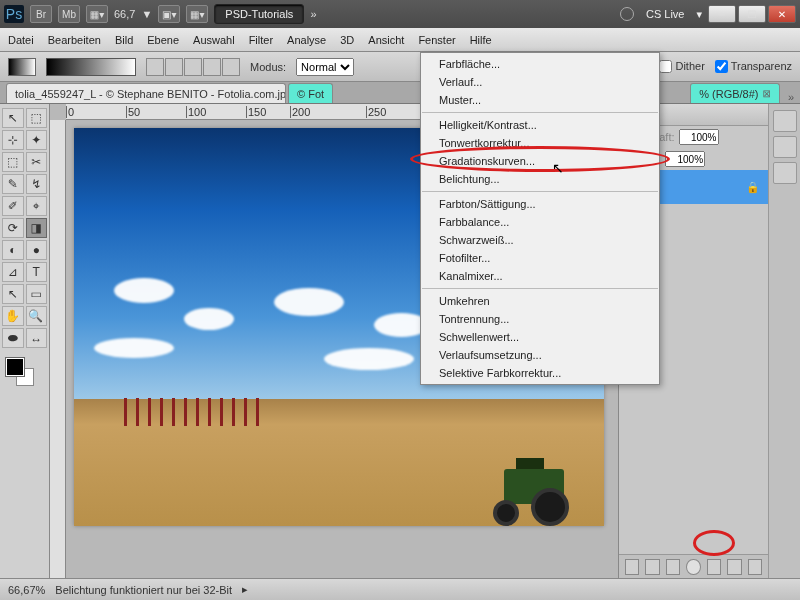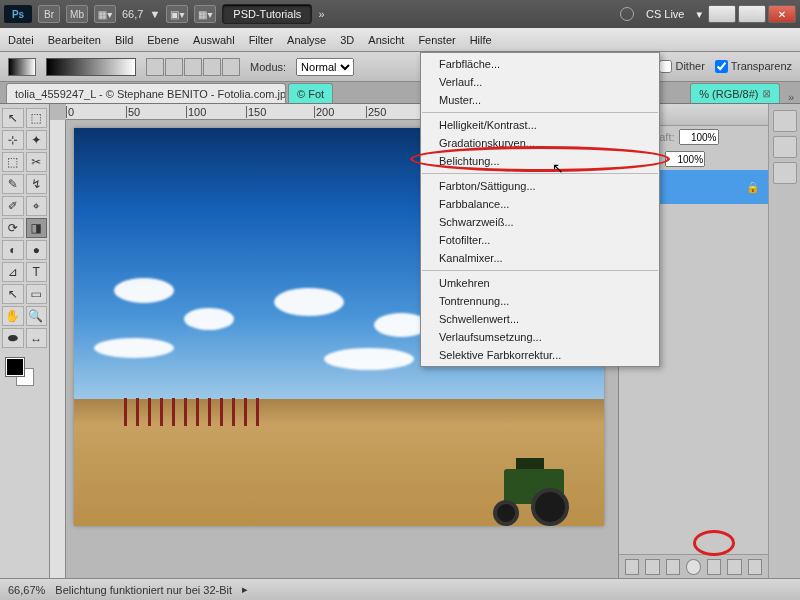--- a/index.html
+++ b/index.html
@@ -1,20 +1,20 @@
 <!DOCTYPE html>
 <html><head>
 <meta charset="utf-8">
 <style>
 * { margin: 0; padding: 0; box-sizing: border-box; font-family: "Segoe UI", Tahoma, sans-serif; font-size: 11px; }
 body { background: #b8b8b8; width: 800px; height: 600px; overflow: hidden; position: relative; }
 
 
 .titlebar { height: 28px; background: linear-gradient(#5a5a5a,#4a4a4a); display: flex; align-items: center; padding: 0 4px; gap: 6px; color: #ddd; }
-.titlebar .ps-icon { width: 28px; height: 18px; background: #0a1826; color: #5fa8d3; display: flex; align-items: center; justify-content: center; font-weight: bold; font-size: 10px; border-radius: 2px; }
+.titlebar .ps-icon { width: 20px; height: 18px; background: #0a1826; color: #5fa8d3; display: flex; align-items: center; justify-content: center; font-weight: normal; font-size: 14px; border-radius: 2px; }
 .titlebar .tb-btn { width: 22px; height: 18px; background: #666; border: 1px solid #888; border-radius: 2px; display: flex; align-items: center; justify-content: center; color: #ddd; font-size: 10px; }
 .titlebar .zoom { color: #ddd; }
 .titlebar .workspace-btn { height: 20px; padding: 0 10px; background: #555; border: 1px solid #777; border-radius: 3px; display: flex; align-items: center; color: #eee; }
 .titlebar .workspace-btn.active { background: #333; border-color: #222; box-shadow: inset 0 1px 2px #000; }
 .titlebar .spacer { flex: 1; }
 .titlebar .cslive { display: flex; align-items: center; gap: 12px; color: #eee; }
 .titlebar .circle { width: 14px; height: 14px; border: 1px solid #aaa; border-radius: 50%; }
 .win-ctrl { display: flex; gap: 2px; }
 .win-ctrl div { width: 28px; height: 18px; background: linear-gradient(#eee,#ccc); border: 1px solid #666; border-radius: 2px; display: flex; align-items: center; justify-content: center; font-size: 10px; }
 .win-ctrl .close { background: linear-gradient(#e07060,#c04030); color: #fff; }
@@ -217,21 +217,21 @@
       <div class="fg"></div>
     </div>
   </div>
 
   <div class="canvas-area">
     <div class="ruler-h">
       <span style="left:0">0</span>
       <span style="left:60px">50</span>
       <span style="left:120px">100</span>
       <span style="left:180px">150</span>
-      <span style="left:248px">200</span>
+      <span style="left:224px">200</span>
       <span style="left:300px">250</span>
       <span style="left:360px">300</span>
       <span style="left:420px">350</span>
       <span style="left:480px">400</span>
     </div>
     <div class="ruler-v"></div>
     <div class="canvas">
       <div class="sky">
         <div class="cloud" style="left:40px;top:150px;width:60px;height:25px"></div>
         <div class="cloud" style="left:110px;top:180px;width:50px;height:22px"></div>
@@ -302,20 +302,21 @@
   <span>Belichtung funktioniert nur bei 32-Bit</span>
   <span>▸</span>
 </div>
 
 <div class="dropdown">
   <div class="mi">Farbfläche...</div>
   <div class="mi">Verlauf...</div>
   <div class="mi">Muster...</div>
   <hr>
   <div class="mi">Helligkeit/Kontrast...</div>
+  <div class="mi">Tonwertkorrektur...</div>
   <div class="mi">Gradationskurven...</div>
   <div class="mi">Belichtung...</div>
   <hr>
   <div class="mi">Farbton/Sättigung...</div>
   <div class="mi">Farbbalance...</div>
   <div class="mi">Schwarzweiß...</div>
   <div class="mi">Fotofilter...</div>
   <div class="mi">Kanalmixer...</div>
   <hr>
   <div class="mi">Umkehren</div>

